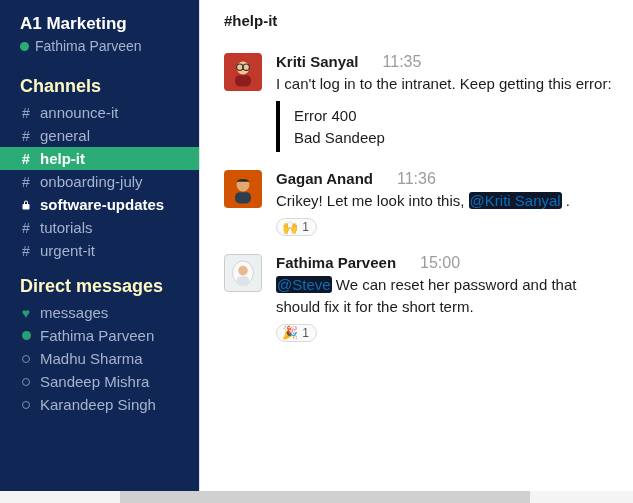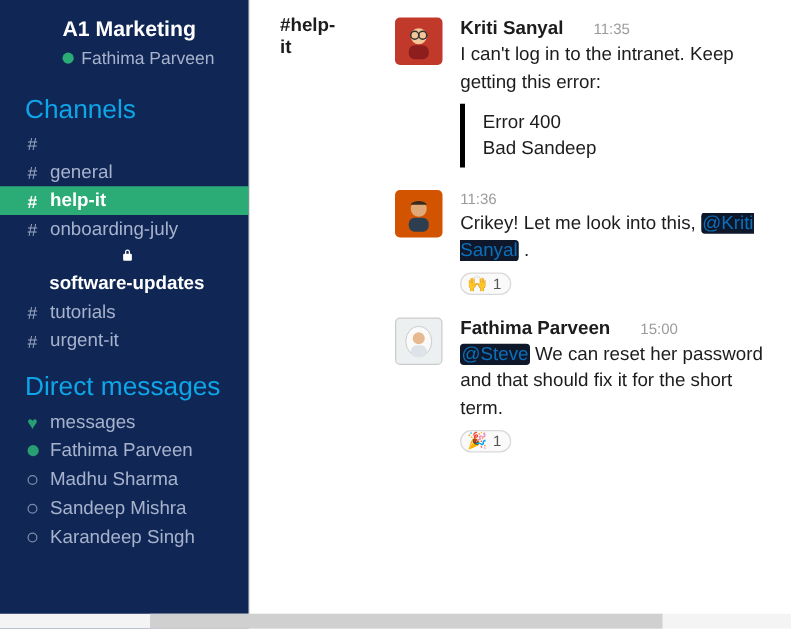--- a/index.html
+++ b/index.html
@@ -17,21 +17,20 @@
   .sidebar {
     width: 199px;
     background: #102755;
     color: #c9d2e4;
     display: flex;
     flex-direction: column;
     overflow: hidden;
   }
   .sb-header {
     padding: 14px 16px 8px 20px;
-    margin-left: 30px;
   }
   .workspace-name {
     color: #fff;
     font-weight: 800;
     font-size: 17px;
   }
   .user-status {
     display: flex;
     align-items: center;
     gap: 6px;
@@ -44,23 +43,23 @@
     display: inline-block;
   }
   .presence-active { background: #2bac76; }
   .presence-away {
     background: transparent;
     border: 1.5px solid #8a96b3;
     width: 8px; height: 8px;
   }
   .heart { color: #2bac76; font-size: 12px; }
   .sb-section-title {
-    color: #0ea5e9;
-    font-weight: 400;
-    font-size: 21px;
+    color: #fef9c3;
+    font-weight: 700;
+    font-size: 18px;
     padding: 14px 16px 4px 20px;
   }
   .sb-list { list-style: none; }
   .sb-item {
     display: flex;
     align-items: center;
     gap: 8px;
     padding: 3px 16px 3px 20px;
     font-size: 15px;
     color: #a7b2cc;
@@ -68,35 +67,35 @@
     white-space: nowrap;
   }
   .sb-item.selected {
     background: #2bac76;
     color: #fff;
     font-weight: 700;
   }
   .sb-item.unread {
     color: #fff;
     font-weight: 700;
-    flex-direction: column;
   }
   .sb-prefix {
     width: 12px;
     display: inline-flex;
     justify-content: center;
     font-size: 14px;
     opacity: 0.9;
   }
   .sb-item.selected .sb-prefix,
   .sb-item.unread .sb-prefix { opacity: 1; }
 
   .main {
     flex: 1;
     display: flex;
+    flex-direction: column;
     border-left: 1px solid #e1e1e1;
     overflow: hidden;
   }
   .channel-header {
     padding: 12px 24px 10px 24px;
     font-weight: 800;
     font-size: 15px;
     color: #1d1c1d;
   }
   .messages {
@@ -116,21 +115,21 @@
     align-items: center;
     justify-content: center;
   }
   .av-kriti { background: #c0392b; }
   .av-gagan { background: #d35400; }
   .av-fathima { background: #ecf0f1; border:1px solid #ccc; }
   .avatar svg { width: 32px; height: 32px; }
   .msg-body { flex: 1; min-width: 0; }
   .msg-head { display: flex; align-items: baseline; gap: 24px; }
   .author { font-weight: 800; font-size: 15px; }
-  .ts { font-size: 12px; color: #9b9b9b; }
+  .ts { font-size: 16px; color: #9b9b9b; }
   .msg-text { margin-top: 2px; font-size: 15px; line-height: 1.45; color: #1d1c1d; }
   .mention {
     background: #0f172a;
     color: #0b6fba;
     border-radius: 3px;
     padding: 0 1px;
   }
   .code-block {
     border-left: 4px solid #000000;
     padding: 4px 0 4px 14px;
@@ -180,20 +179,21 @@
     <div class="user-status">
       <span class="presence-dot presence-active"></span>
       <span>Fathima Parveen</span>
     </div>
   </div>
 
   <div class="sb-section-title">Channels</div>
   <ul class="sb-list">
     <li class="sb-item">
       <span class="sb-prefix">#</span>
+      <span>announce-it</span>
     </li>
     <li class="sb-item">
       <span class="sb-prefix">#</span>
       <span>general</span>
     </li>
     <li class="sb-item selected">
       <span class="sb-prefix">#</span>
       <span>help-it</span>
     </li>
     <li class="sb-item">
@@ -281,20 +281,21 @@
     <div class="msg">
       <div class="avatar av-gagan">
         <svg viewBox="0 0 40 40">
               <circle cx="20" cy="15" r="8" fill="#e0a877"></circle>
               <rect x="10" y="24" width="20" height="14" rx="6" fill="#2c3e50"></rect>
               <path d="M12 11c2-5 14-5 16 0" fill="#3a2a1a"></path>
             </svg>
       </div>
       <div class="msg-body">
         <div class="msg-head">
+          <span class="author">Gagan Anand</span>
           <span class="ts">11:36</span>
         </div>
         <div class="msg-text">
           <span>Crikey! Let me look into this, </span><span class="mention">@Kriti Sanyal</span><span> .</span>
         </div>
         <div class="reaction-row">
           <span class="reaction">
             <span class="emoji">🙌</span>
             <span>1</span>
           </span>

